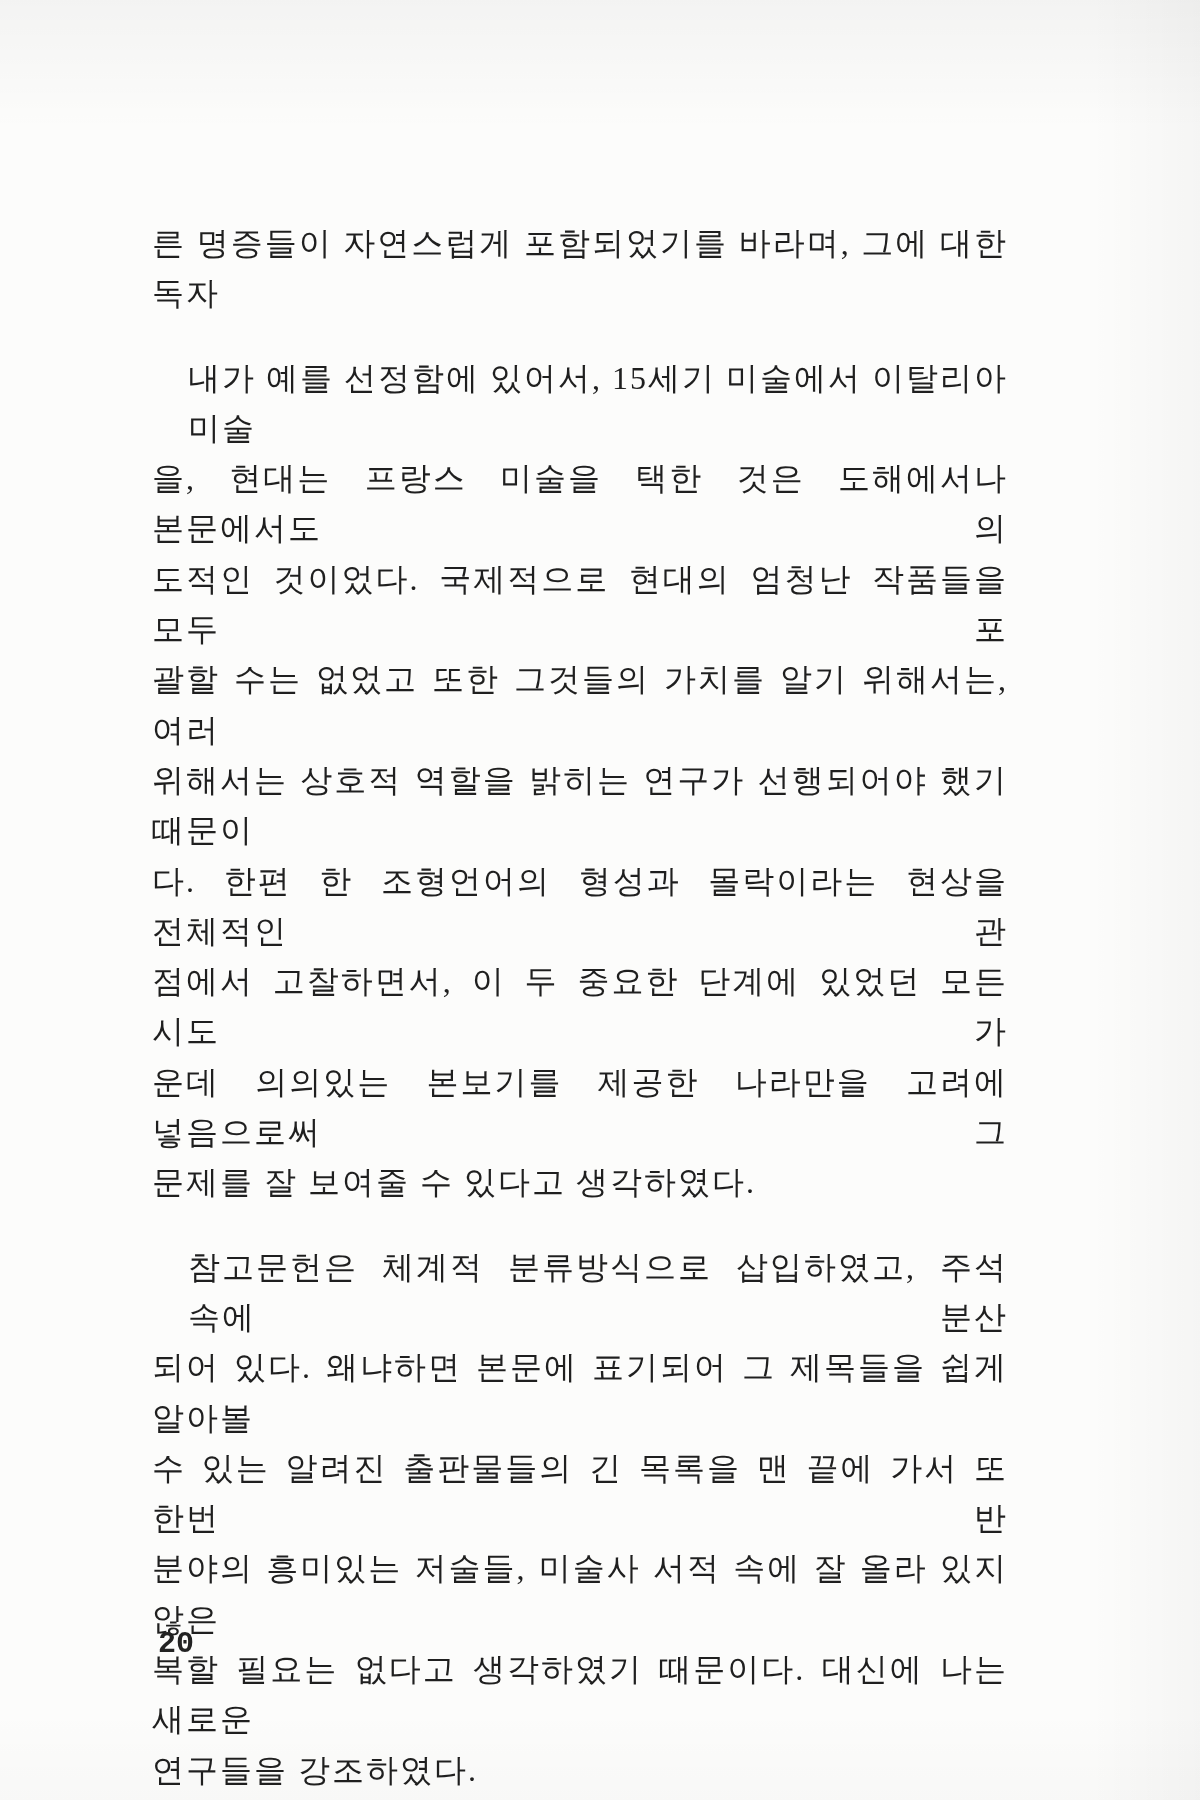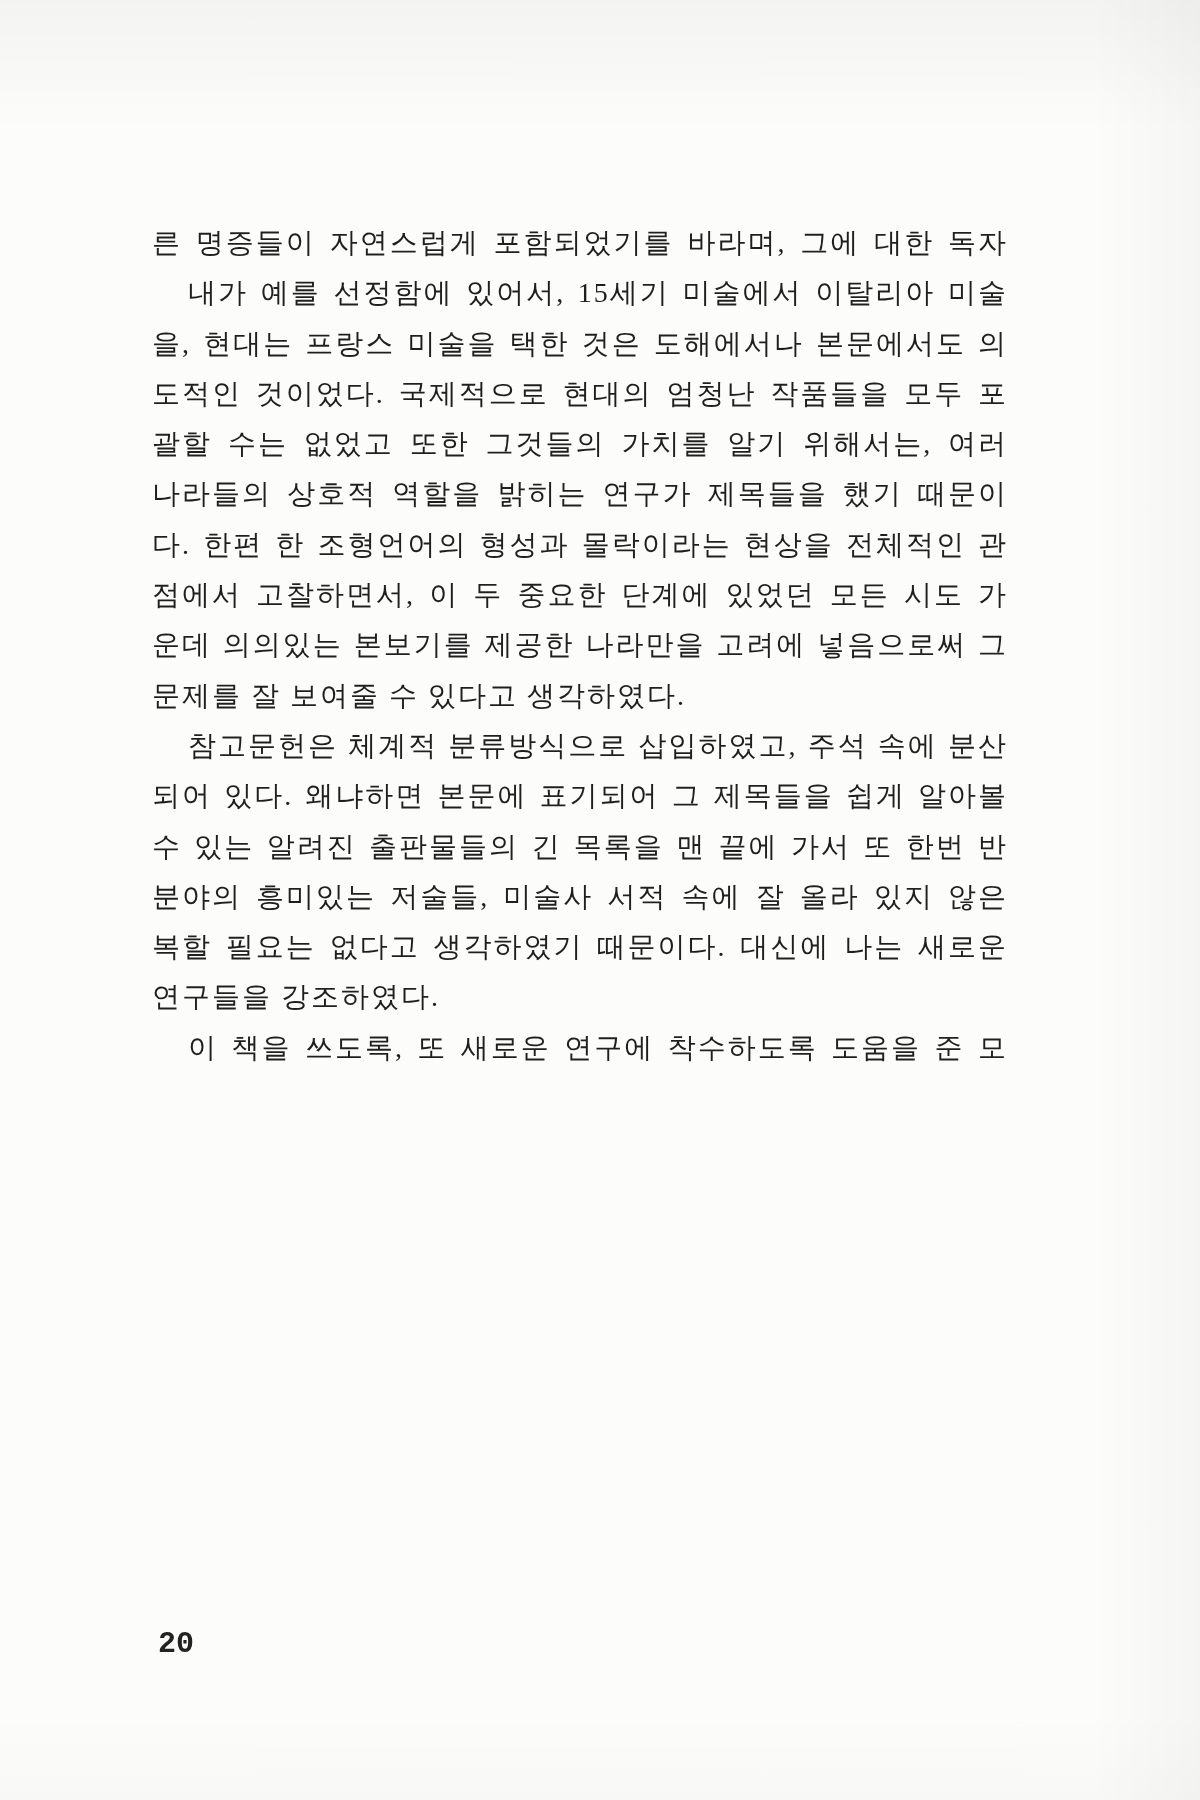--- a/index.html
+++ b/index.html
@@ -21,33 +21,34 @@
     font-family: "Liberation Serif", "DejaVu Serif", serif;
     color: var(--ink, #1f1f1f);
   }
   .text-block {
     position: absolute;
     left: 152px;
     top: 218px;
     width: 856px;
   }
   .line {
-    font-size: 28px;
+    font-size: 32px;
     line-height: 50.3px;
     letter-spacing: 2px;
     word-break: keep-all;
     text-align: justify;
     text-align-last: justify;
     white-space: normal;
   }
   .line.para-end {
     text-align-last: left;
   }
   .line.indent {
     padding-left: 36px;
+    margin-top: 34px;
   }
   .page-number {
     position: absolute;
     left: 158px;
     top: 1629px;
     font-family: Liberation Mono, monospace;
     font-size: 30px;
     font-weight: 600;
     line-height: 30px;
     color: #222222;
@@ -57,21 +58,21 @@
 <body>
 
 <div class="page" style="--ink: #1f1f1f; --paper: #fcfcfb;">
   <div class="text-block">
     <div id="body-lines">
         <div class="line">른 명증들이 자연스럽게 포함되었기를 바라며, 그에 대한 독자</div>
         <div class="line indent">내가 예를 선정함에 있어서, 15세기 미술에서 이탈리아 미술</div>
         <div class="line">을, 현대는 프랑스 미술을 택한 것은 도해에서나 본문에서도 의</div>
         <div class="line">도적인 것이었다. 국제적으로 현대의 엄청난 작품들을 모두 포</div>
         <div class="line">괄할 수는 없었고 또한 그것들의 가치를 알기 위해서는, 여러</div>
-        <div class="line">나라들의 상호적 역할을 밝히는 연구가 제목들을 했기 때문이</div>
+        <div class="line">위해서는 상호적 역할을 밝히는 연구가 선행되어야 했기 때문이</div>
         <div class="line">다. 한편 한 조형언어의 형성과 몰락이라는 현상을 전체적인 관</div>
         <div class="line">점에서 고찰하면서, 이 두 중요한 단계에 있었던 모든 시도 가</div>
         <div class="line">운데 의의있는 본보기를 제공한 나라만을 고려에 넣음으로써 그</div>
         <div class="line para-end">문제를 잘 보여줄 수 있다고 생각하였다.</div>
         <div class="line indent">참고문헌은 체계적 분류방식으로 삽입하였고, 주석 속에 분산</div>
         <div class="line">되어 있다. 왜냐하면 본문에 표기되어 그 제목들을 쉽게 알아볼</div>
         <div class="line">수 있는 알려진 출판물들의 긴 목록을 맨 끝에 가서 또 한번 반</div>
         <div class="line">분야의 흥미있는 저술들, 미술사 서적 속에 잘 올라 있지 않은</div>
         <div class="line">복할 필요는 없다고 생각하였기 때문이다. 대신에 나는 새로운</div>
         <div class="line para-end">연구들을 강조하였다.</div>

